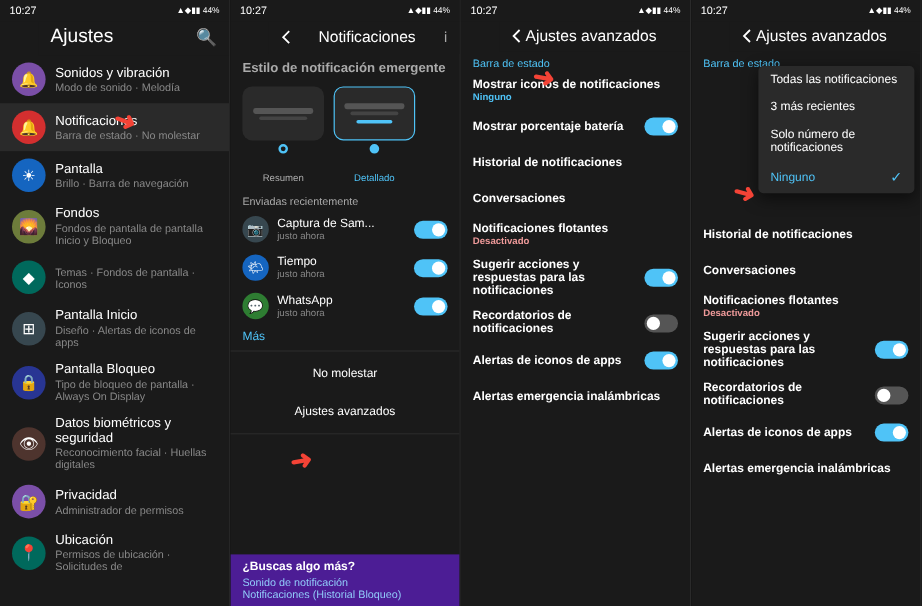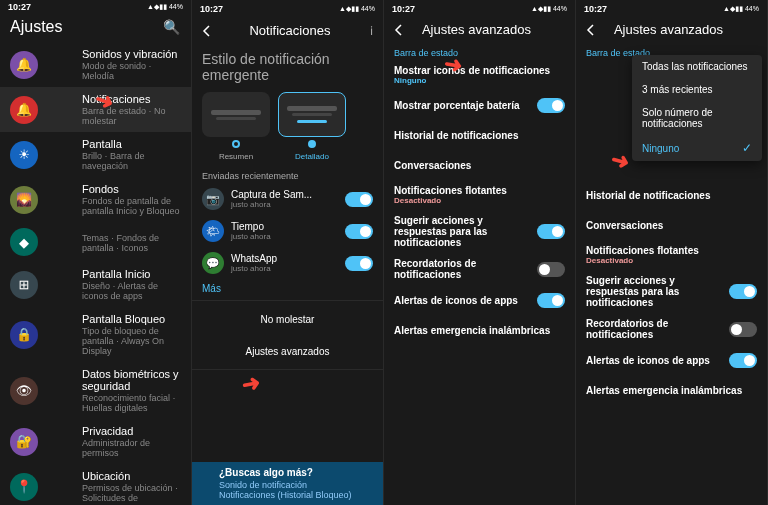--- a/index.html
+++ b/index.html
@@ -25,35 +25,36 @@
       display: flex;
       justify-content: space-between;
       align-items: center;
       padding: 2px 8px;
       height: 18px;
       background: #1a1a1a;
     }
     .status-time {
       color: #fff;
       font-size: 9px;
-      font-weight: bold;
+      font-weight: normal;
     }
     .status-icons {
       color: #fff;
       font-size: 7px;
       display: flex;
       gap: 2px;
       align-items: center;
     }
     .panel-header {
       display: flex;
       justify-content: space-between;
       align-items: center;
       padding: 4px 10px 6px;
       background: #1a1a1a;
+      margin-left: 32px;
     }
     .panel-title {
       color: #fff;
       font-size: 16px;
       font-weight: 300;
     }
     .header-icon {
       color: #aaa;
       font-size: 14px;
       cursor: pointer;
@@ -86,42 +87,43 @@
       color: #fff;
     }
     .icon-purple { background: #7b4fa8; }
     .icon-red { background: #d32f2f; }
     .icon-blue { background: #1565c0; }
     .icon-olive { background: #6d7c3b; }
     .icon-teal { background: #00695c; }
     .icon-dark { background: #37474f; }
     .icon-indigo { background: #283593; }
     .icon-brown { background: #4e342e; }
-    .menu-text { flex: 1; margin-left: 36px; }
+    .menu-text { flex: 1; }
     .menu-label {
       color: #fff;
       font-size: 11px;
       font-weight: 500;
     }
     .menu-sublabel {
       color: #888;
       font-size: 9px;
       margin-top: 1px;
     }
     .menu-item.active { background: #2a2a2a; }
     .divider {
       height: 1px;
       background: #2a2a2a;
       margin: 2px 0;
     }
     
     .section-label {
       color: #aaa;
-      font-size: 14px;
+      font-size: 11px;
       padding: 6px 10px 3px;
+      font-weight: bold;
     }
     .notif-style-container {
       padding: 6px 10px;
       display: flex;
       gap: 8px;
       align-items: flex-end;
     }
     .notif-preview {
       background: #2a2a2a;
       border-radius: 8px;
@@ -142,21 +144,21 @@
     .notif-preview-bar2 {
       width: 40px;
       height: 3px;
       background: #444;
       border-radius: 2px;
     }
     .preview-label {
       color: #aaa;
       font-size: 8px;
       text-align: center;
-      margin-top: 4px;
+      margin-top: 16px;
     }
     .preview-label.active { color: #4fc3f7; }
     .radio-dot {
       width: 8px;
       height: 8px;
       border-radius: 50%;
       border: 2px solid #4fc3f7;
       background: transparent;
       margin: 0 auto;
     }
@@ -241,22 +243,22 @@
       min-height: 32px;
       cursor: pointer;
     }
     .section-item-text {
       color: #fff;
       font-size: 10px;
       flex: 1;
       text-align: center;
     }
     .busca-section {
-      background: #0c4a6e;
-      padding: 5px 27px;
+      background: #4c1d95;
+      padding: 5px 10px;
       margin-top: auto;
     }
     .busca-title {
       color: #fff;
       font-size: 10px;
       font-weight: bold;
       margin-bottom: 2px;
     }
     .busca-link {
       color: #90caf9;

